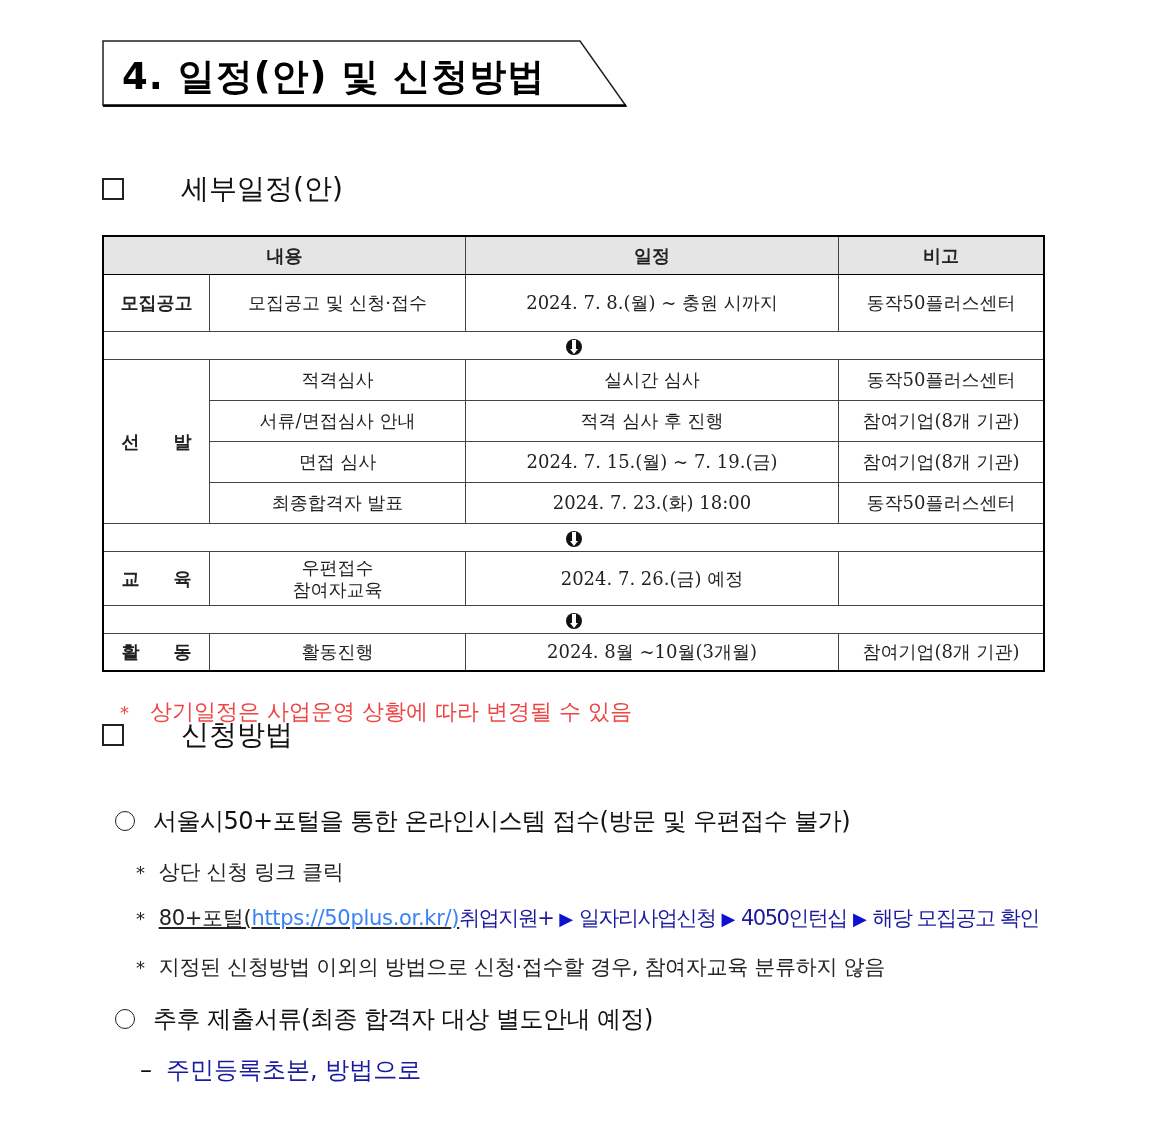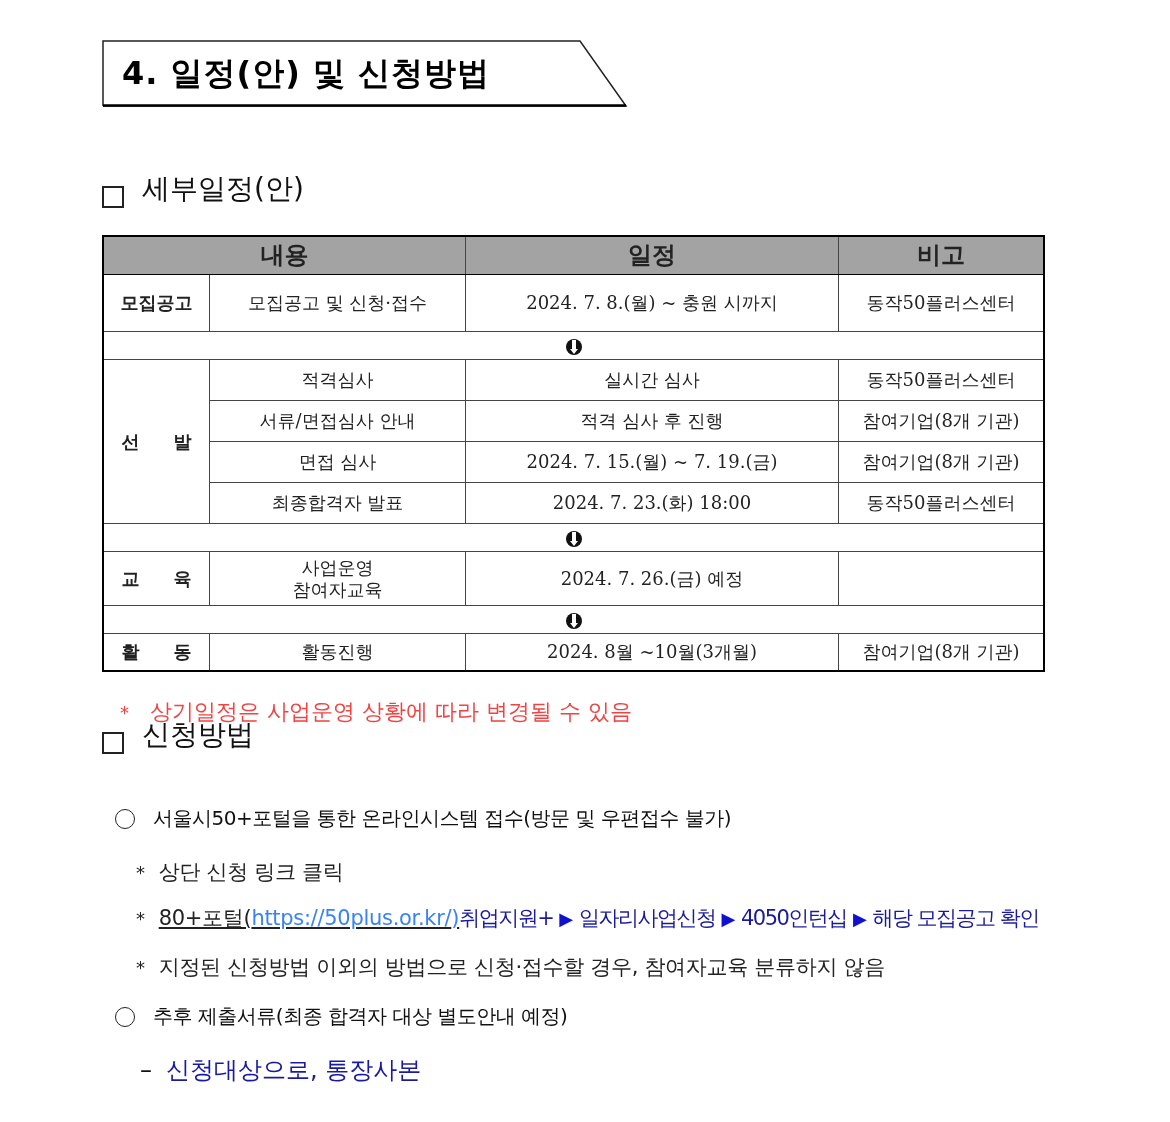--- a/index.html
+++ b/index.html
@@ -6,41 +6,41 @@
     body {
       width: 1170px; height: 1122px; position: relative; overflow: hidden;
       font-family: "DejaVu Sans", sans-serif; color: #111;
     }
     .title-box {
       position: absolute; left: 102px; top: 40px; width: 524px; height: 66px;
     }
     .title-box svg { position: absolute; left: 0; top: 0; }
     .title-text {
       position: absolute; left: 20px; top: 12px;
-      font-family: "DejaVu Sans", sans-serif; font-weight: bold; font-size: 32px;
+      font-family: "DejaVu Sans", sans-serif; font-weight: bold; font-size: 37px;
       letter-spacing: 1px; color: #000;
     }
     .section-head {
-      position: absolute; left: 102px; display: flex; align-items: flex-end;
-      font-family: "DejaVu Sans", sans-serif; font-size: 28px; color: #111;
+      position: absolute; left: 102px; display: flex; align-items: center;
+      font-family: "DejaVu Sans", sans-serif; font-size: 28px; color: #111; gap: 39px;
     }
     .sq-box {
       width: 22px; height: 22px; border: 2px solid #222; margin-right: 18px;
       box-sizing: border-box;
     }
     table.sched {
       position: absolute; left: 102px; top: 235px; width: 943px;
       border-collapse: collapse; border: 2.5px solid #000;
       font-family: "DejaVu Serif", serif; font-size: 18px; color: #222;
     }
     table.sched td, table.sched th {
       border: 1px solid #444; text-align: center; padding: 0; line-height: 1.2;
     }
     table.sched th {
-      background: #a3a3a3; font-weight: bold; height: 37px; font-size: 24px;
+      background: #e5e5e5; font-weight: bold; height: 37px; font-size: 18px;
       border-bottom: 1.5px solid #000;
     }
     .cat { font-weight: bold; width: 105px; }
     .cat-spaced { font-weight: bold; letter-spacing: 0; }
     .cat-spaced span.gap { display: inline-block; width: 34px; }
     .col2 { width: 255px; }
     .col3 { width: 372px; }
     .r-main { height: 57px; border-radius: 23px; }
     .r-arrow { height: 28px; }
     .r-sub { height: 41px; }
@@ -56,21 +56,21 @@
     .arrow-icon::after {
       content: ""; position: absolute; left: 4px; top: 10px; width: 0; height: 0;
       border-left: 4px solid transparent; border-right: 4px solid transparent; border-top: 5px solid #fff;
     }
     .note {
       position: absolute; left: 120px; top: 697px;
       font-family: "DejaVu Sans", sans-serif; font-size: 22px; color: #ef4444;
     }
     .circle-item {
       position: absolute; left: 115px; display: flex; align-items: center;
-      font-family: "DejaVu Sans", sans-serif; font-size: 20px; color: #111;
+      font-family: "DejaVu Sans", sans-serif; font-size: 24px; color: #111;
       letter-spacing: -0.5px;
     }
     .circle-mark {
       width: 20px; height: 20px; border: 1.5px solid #222; border-radius: 50%;
       margin-right: 18px; box-sizing: border-box;
     }
     .star-item {
       position: absolute; left: 136px; display: flex; align-items: center;
       font-family: "DejaVu Sans", sans-serif; font-size: 21px; color: #222;
       letter-spacing: -0.3px;
@@ -143,21 +143,21 @@
     <td>동작50플러스센터</td>
   </tr>
   <tr class="r-arrow">
     <td colspan="4"><span class="arrow-icon"></span></td>
   </tr>
   <tr class="r-edu">
     <td class="cat cat-spaced">
       <span>교</span><span class="gap"></span><span>육</span>
     </td>
     <td>
-      <div>사업운영</div>
+      <div>우편접수</div>
       <div>참여자교육</div>
     </td>
     <td>2024. 7. 26.(금) 예정</td>
     <td></td>
   </tr>
   <tr class="r-arrow">
     <td colspan="4"><span class="arrow-icon"></span></td>
   </tr>
   <tr class="r-act">
     <td class="cat cat-spaced">
@@ -209,14 +209,14 @@
   <span>지정된 신청방법 이외의 방법으로 신청·접수할 경우, 참여자교육 분류하지 않음</span>
 </div>
 
 <div class="circle-item" style="top:1003px;">
   <div class="circle-mark"></div>
   <span>추후 제출서류(최종 합격자 대상 별도안내 예정)</span>
 </div>
 
 <div class="dash-item">
   <span class="dash">–</span>
-  <span class="docs">신청대상으로, 통장사본</span>
+  <span class="docs">주민등록초본, 방법으로</span>
 </div>
 
 </body></html>

